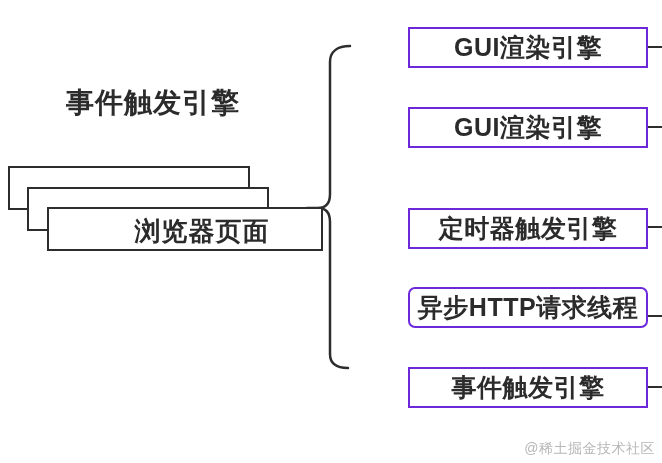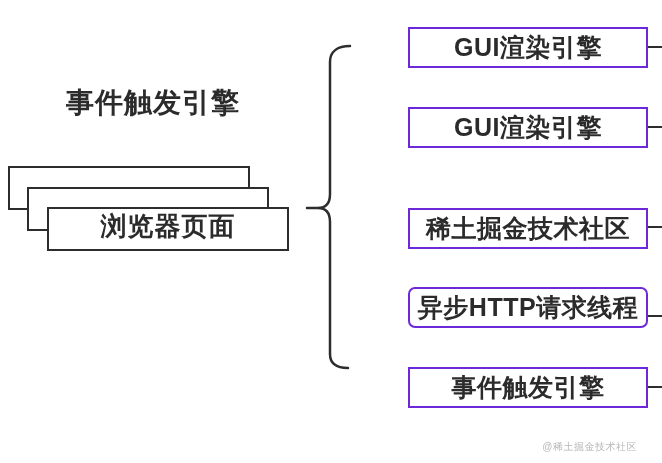--- a/index.html
+++ b/index.html
@@ -30,21 +30,21 @@
     position: absolute;
     width: 238px;
     height: 40px;
     background: #ffffff;
     border: 2px solid #2d2d2d;
   }
   .stack-back  { left: 8px;  top: 166px; z-index: 1; }
   .stack-mid   { left: 27px; top: 187px; z-index: 2; }
   .stack-front {
     left: 47px; top: 207px; z-index: 3;
-    display: flex; align-items: flex-start; justify-content: center;
+    display: flex; align-items: flex-end; justify-content: center; padding-left: 34px;
   }
   .stack-front .label {
     font-size: 26px;
     font-weight: 600;
     letter-spacing: 1px;
     color: #2b2b2b;
     white-space: nowrap;
   }
   .brace {
     position: absolute;
@@ -85,23 +85,23 @@
     background: #2d2d2d;
     z-index: 1;
   }
   .c1 { top: 46px; }
   .c2 { top: 126px; }
   .c3 { top: 226px; }
   .c4 { top: 315px; }
   .c5 { top: 386px; }
   .watermark {
     position: absolute;
-    right: 25px;
+    right: 7px;
     top: 440px;
-    font-size: 10px;
+    font-size: 14px;
     letter-spacing: 0.5px;
     color: #b7b7b7;
     white-space: nowrap;
   }
 </style>
 </head>
 <body>
 
 <div class="stage">
 
@@ -118,21 +118,21 @@
     <path d="M7 170 L18 170" fill="none" stroke="#2d2d2d" stroke-width="2.5" stroke-linecap="round"></path>
   </svg>
 
   <div class="node n1">
     <span class="label">GUI渲染引擎</span>
   </div>
   <div class="node n2">
     <span class="label">GUI渲染引擎</span>
   </div>
   <div class="node n3">
-    <span class="label">稀土掘金技术社区</span>
+    <span class="label">定时器触发引擎</span>
   </div>
   <div class="node n4">
     <span class="label">异步HTTP请求线程</span>
   </div>
   <div class="node n5">
     <span class="label">事件触发引擎</span>
   </div>
 
   <div class="conn c1"></div>
   <div class="conn c2"></div>

